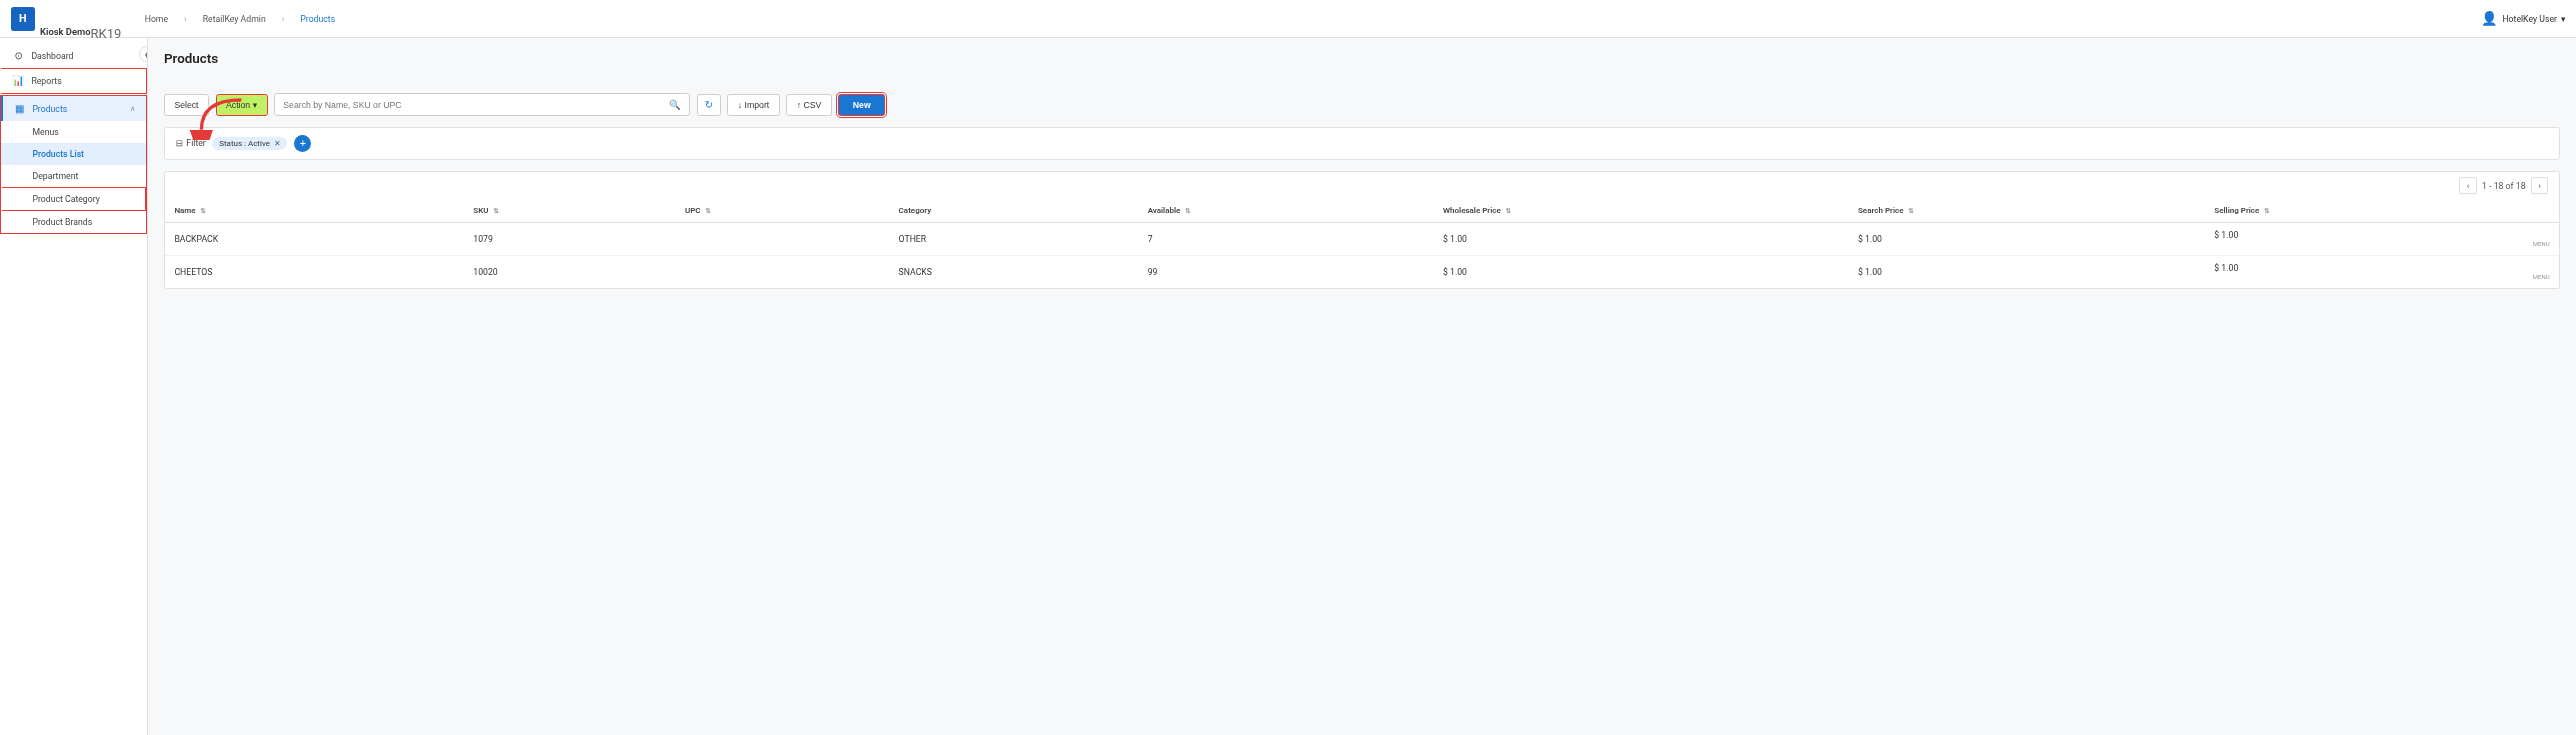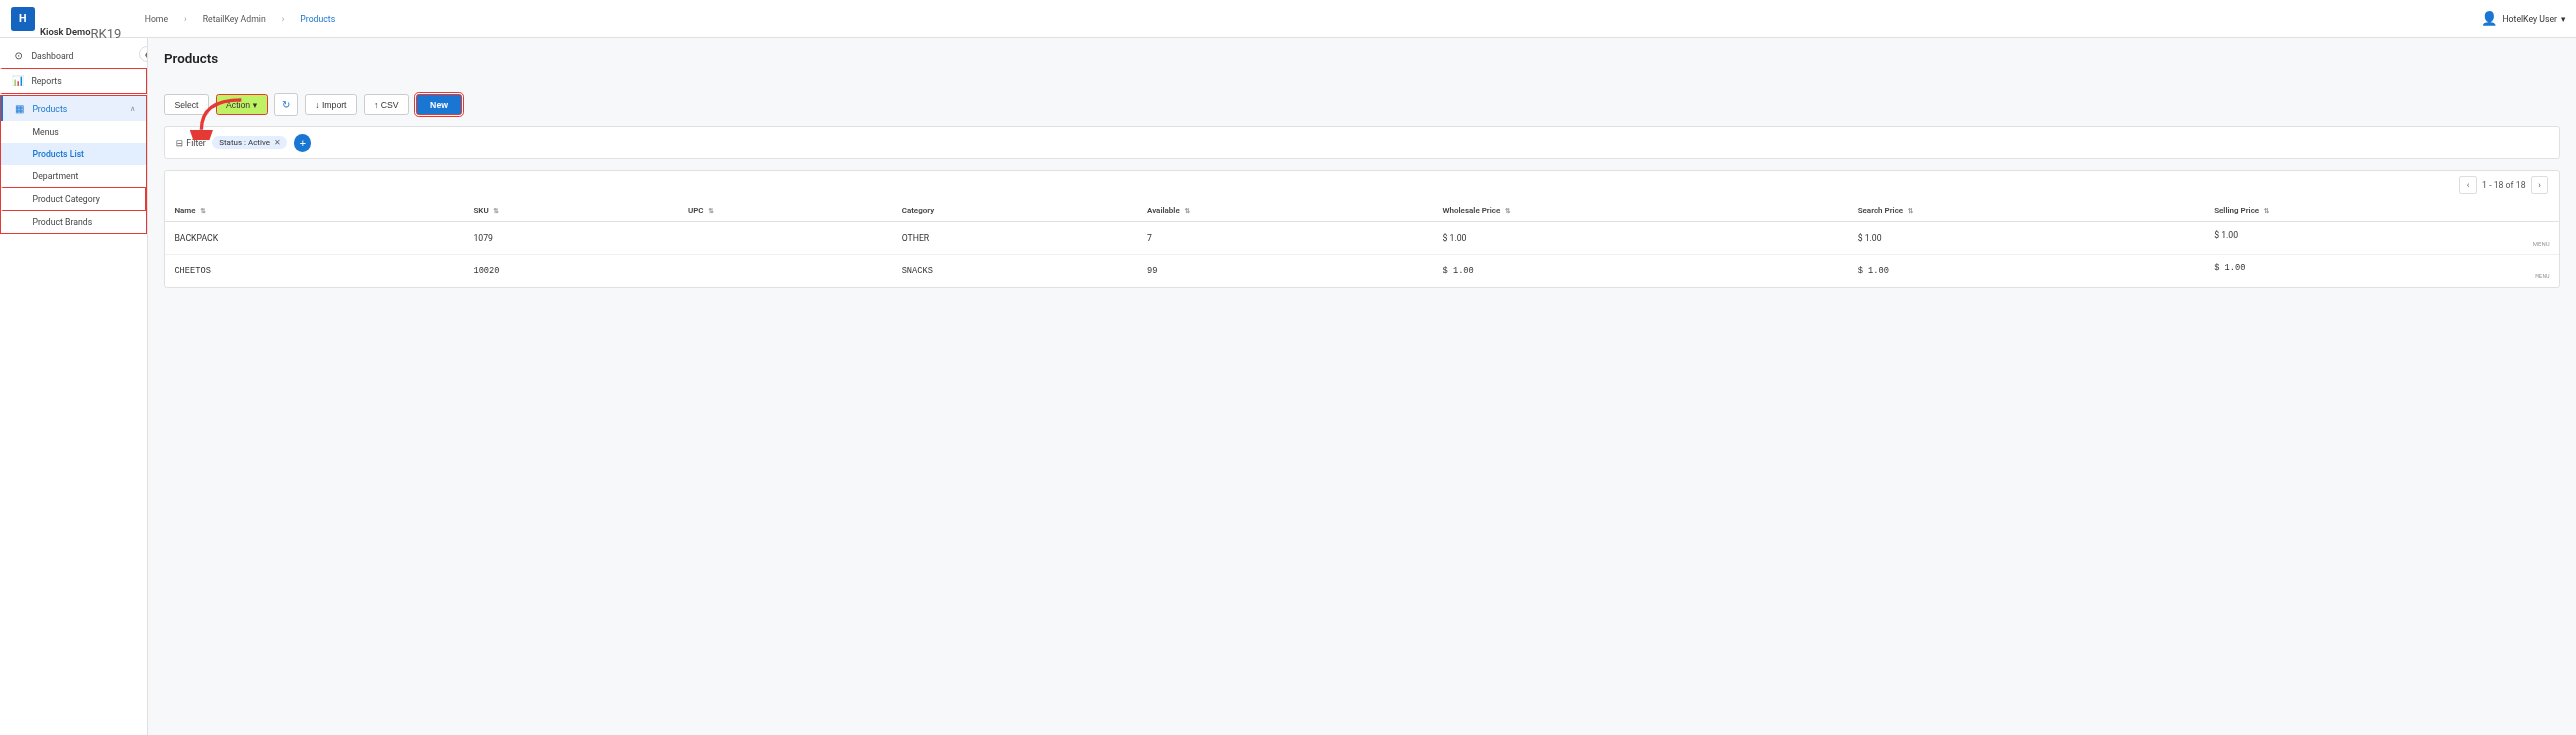--- a/index.html
+++ b/index.html
@@ -150,21 +150,21 @@
       cursor: pointer; background: #fff; font-size: 8.7px; color: #555;
     }
     table { width: 100%; border-collapse: collapse; }
     thead tr { border-bottom: 1.3px solid #e0e0e0; }
     th {
       padding: 6.7px 9.4px; text-align: left; font-size: 8px;
       font-weight: 600; color: #444; white-space: nowrap;
     }
     th .sort-arrows { display: inline-block; margin-left: 2.7px; font-size: 6.7px; color: #999; }
     td { padding: 7.4px 9.4px; font-size: 8.7px; color: #333; border-bottom: 0.7px solid #f0f0f0; }
-    tr:last-child td { border-bottom: none; font-family: Liberation Mono, monospace; }
+    tr:last-child td { border-bottom: none; }
     .menu-badge {
       font-size: 6px; color: #999; text-transform: uppercase;
       display: block; text-align: right;
     }
 
     
     .red-arrow {
       position: absolute;
       left: 114px;
       top: 99px;
@@ -259,20 +259,24 @@
     <h1 class="page-title">Products</h1>
 
     <div class="toolbar">
       <button class="btn-select">Select</button>
 
       <button class="btn-action" style="border:1.3px solid #e53935; position:relative;">
         <span>Action</span>
         <span>▾</span>
       </button>
 
+      <div class="search-bar">
+        <input type="text" placeholder="Search by Name, SKU or UPC" style="">
+        <span class="search-icon">🔍</span>
+      </div>
 
       <button class="btn-refresh">
         <span>↻</span>
       </button>
 
       <button class="btn-import">
         <span>↓ Import</span>
       </button>
 
       <button class="btn-csv">

